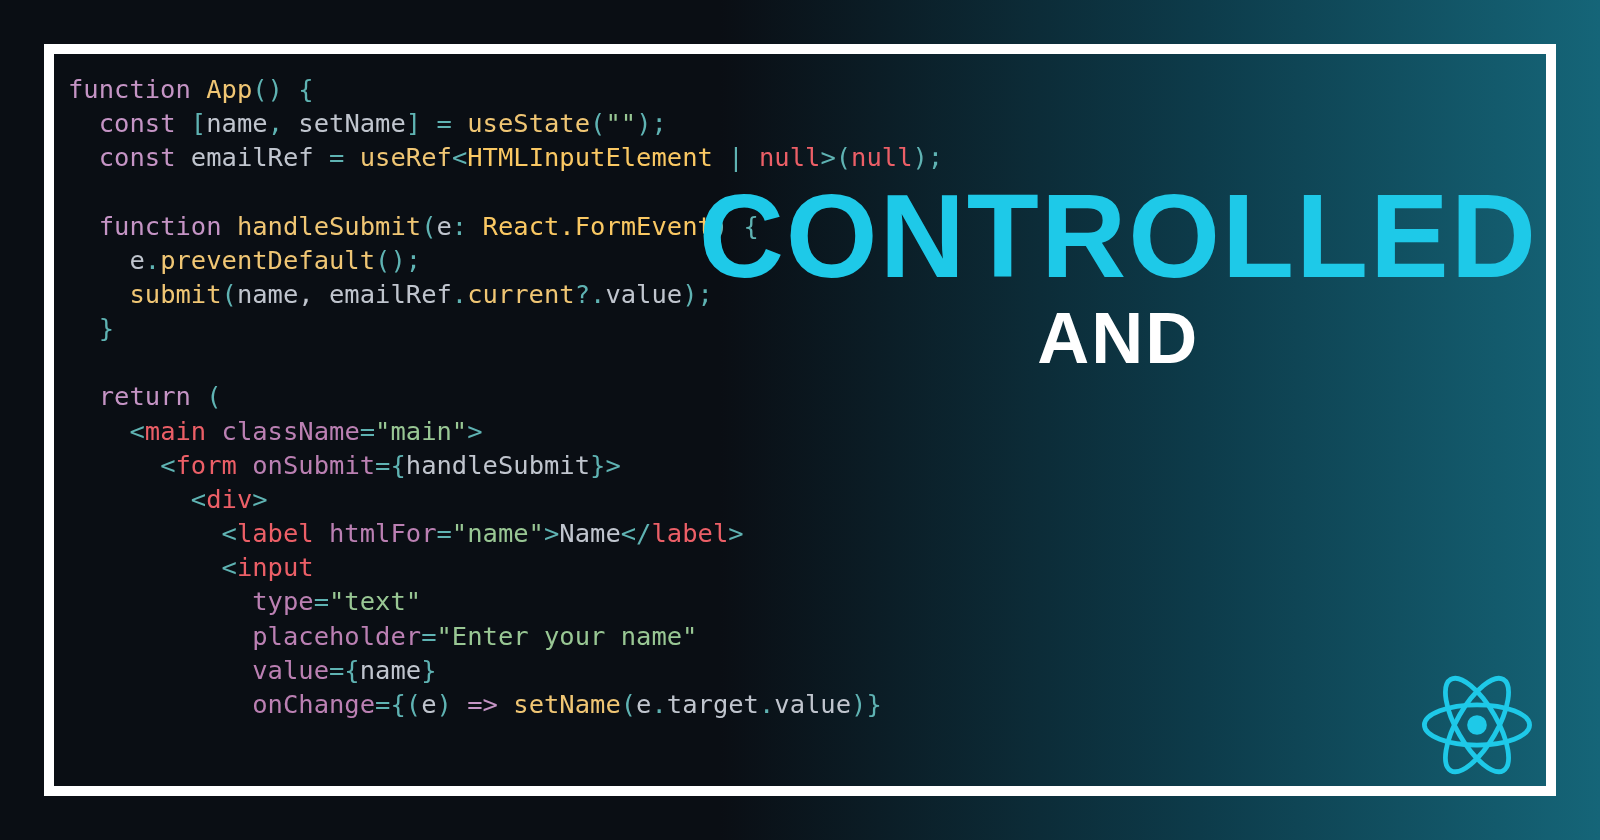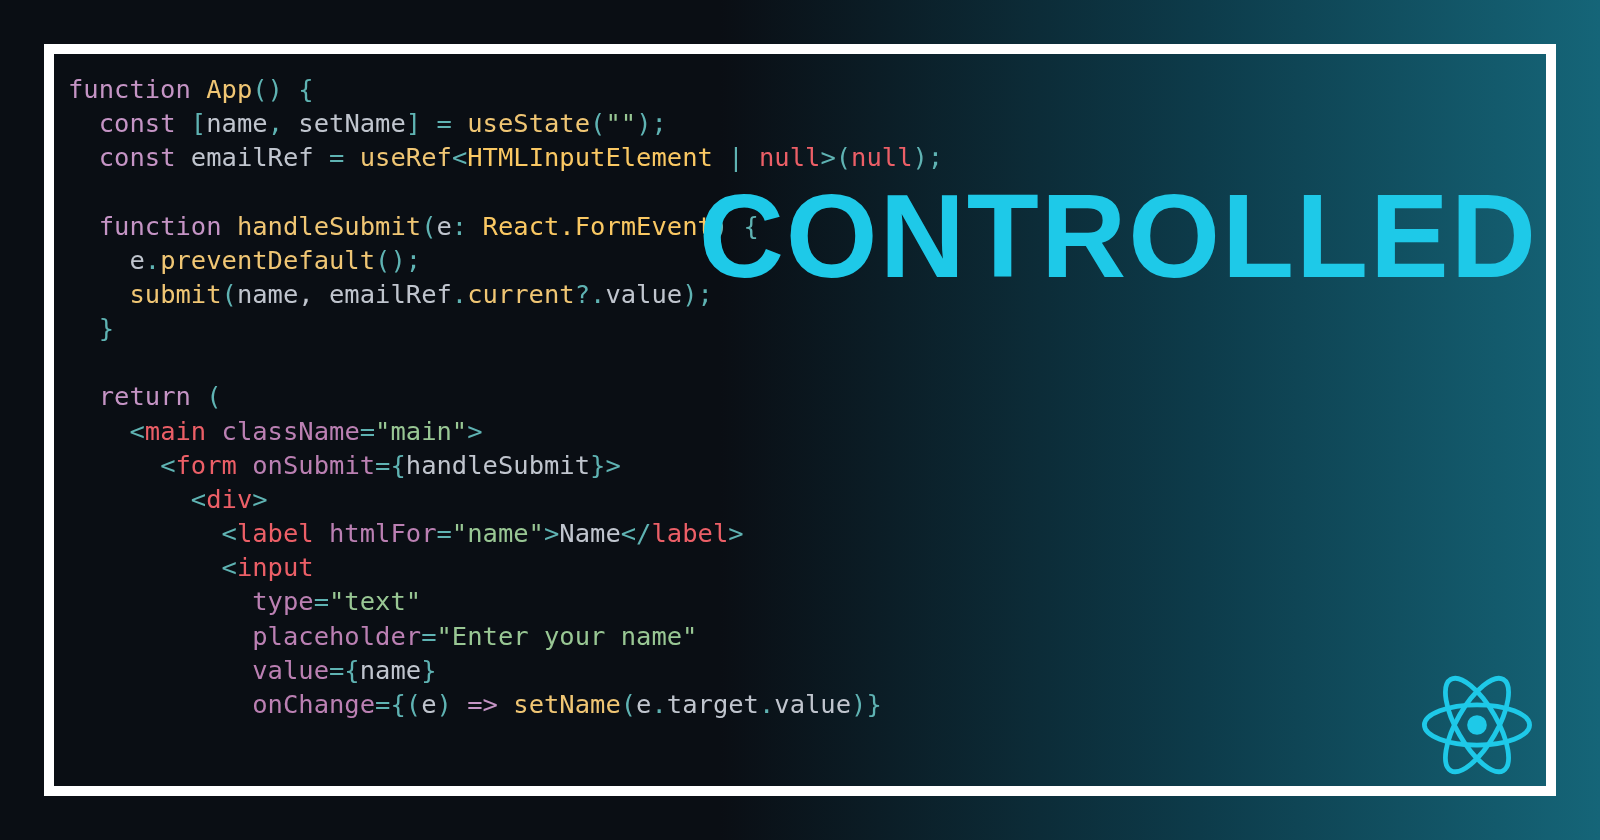--- a/index.html
+++ b/index.html
@@ -77,20 +77,21 @@
           <span class="punct">&lt;</span><span class="tag">label</span> <span class="attr">htmlFor</span><span class="punct">=</span><span class="str">"name"</span><span class="punct">&gt;</span><span>Name</span><span class="punct">&lt;/</span><span class="tag">label</span><span class="punct">&gt;</span>
           <span class="punct">&lt;</span><span class="tag">input</span>
             <span class="attr">type</span><span class="punct">=</span><span class="str">"text"</span>
             <span class="attr">placeholder</span><span class="punct">=</span><span class="str">"Enter your name"</span>
             <span class="attr">value</span><span class="punct">={</span><span>name</span><span class="punct">}</span>
             <span class="attr">onChange</span><span class="punct">={(</span><span>e</span><span class="punct">) </span><span class="kw">=&gt;</span> <span class="fn">setName</span><span class="punct">(</span><span>e</span><span class="punct">.</span><span>target</span><span class="punct">.</span><span>value</span><span class="punct">)}</span></div>
 </div>
 
 <div class="headline">
   <div class="cyan">CONTROLLED</div>
+  <div class="and">AND</div>
 </div>
 
 <svg class="react-logo" viewBox="-11.5 -10.23 23 20.46">
   <circle cx="0" cy="0" r="2.05" fill="#1ec9e8"></circle>
   <g stroke="#1ec9e8" stroke-width="1" fill="none">
     <ellipse rx="11" ry="4.2"></ellipse>
     <ellipse rx="11" ry="4.2" transform="rotate(60)"></ellipse>
     <ellipse rx="11" ry="4.2" transform="rotate(120)"></ellipse>
   </g>
 </svg>

